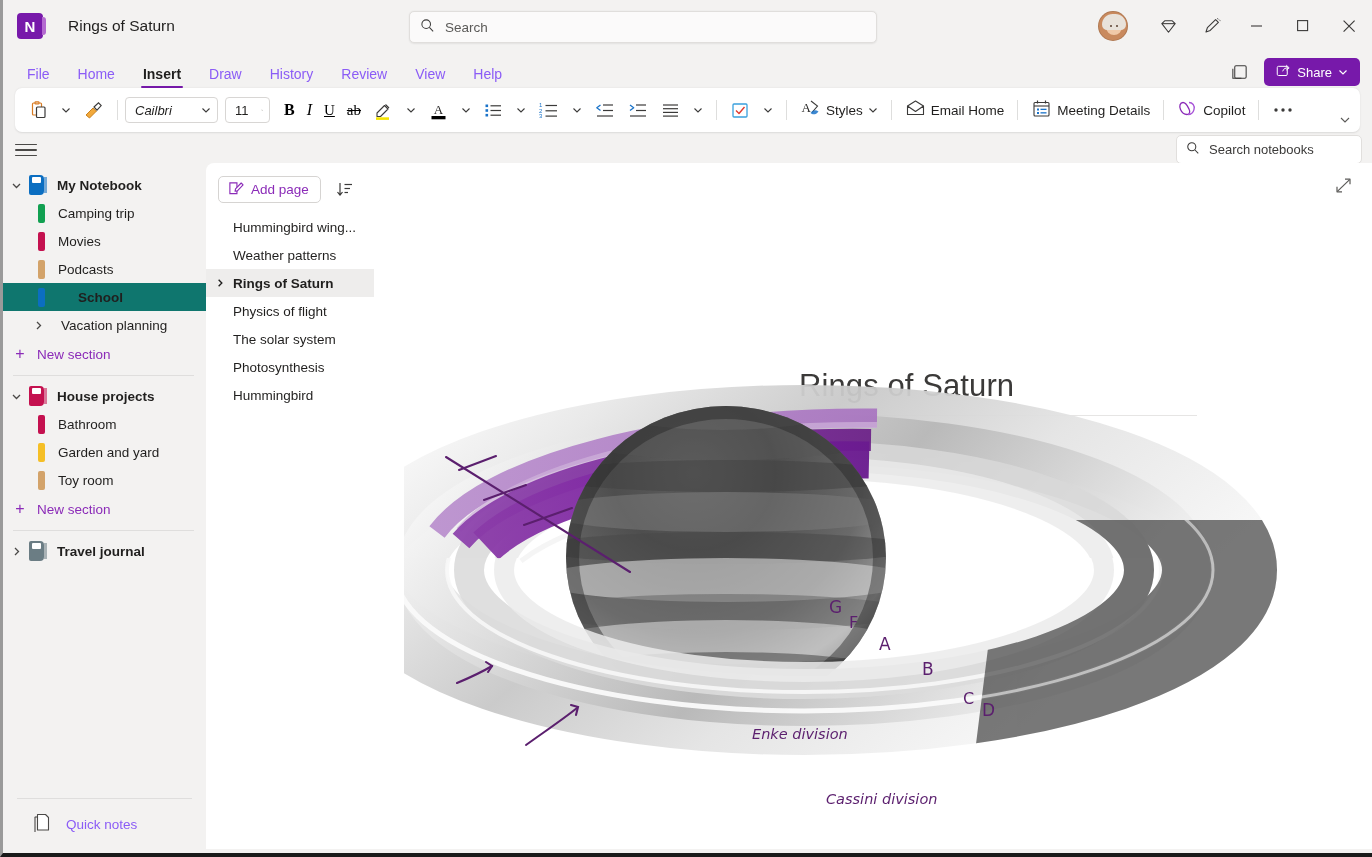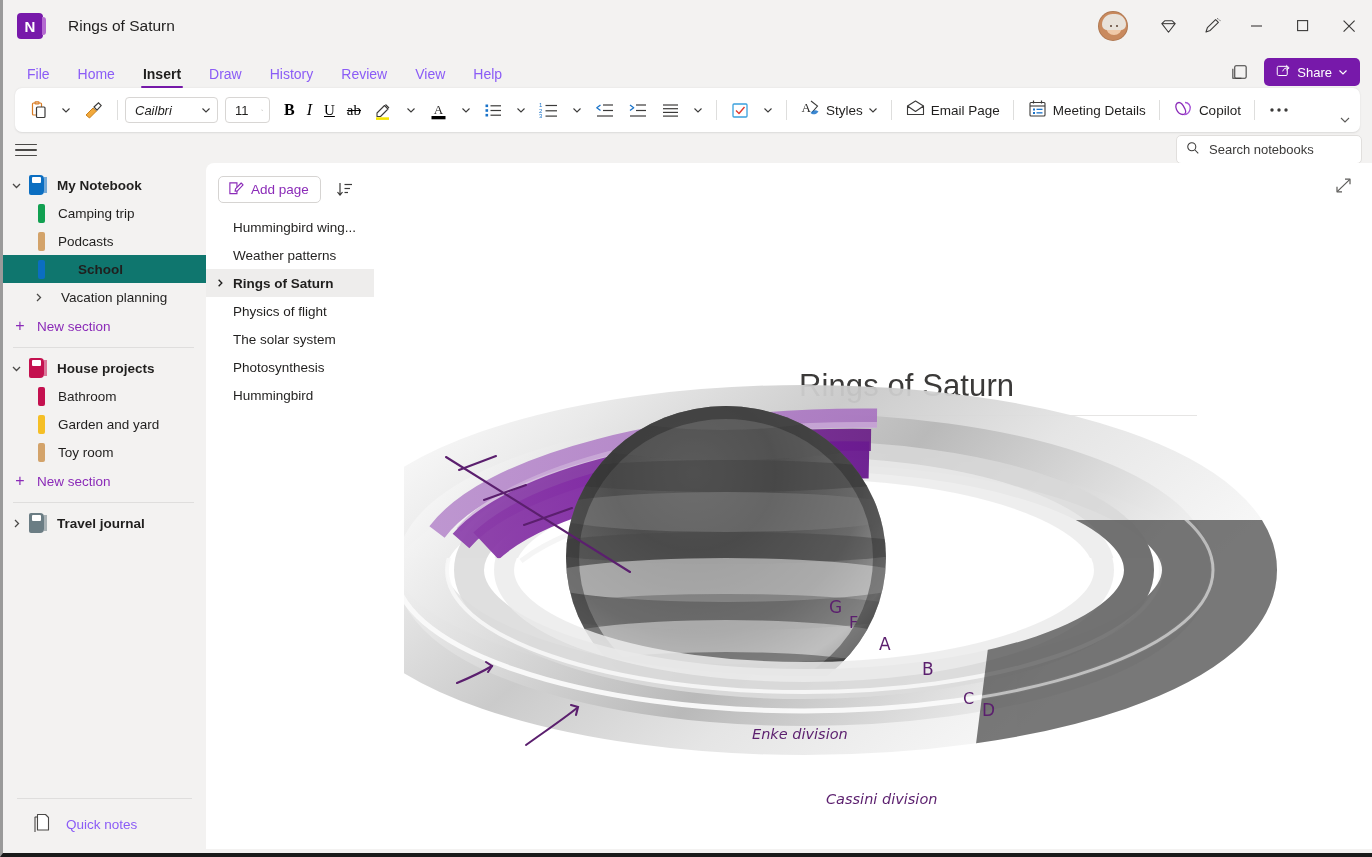--- a/index.html
+++ b/index.html
@@ -198,20 +198,31 @@
 </style>
 </head>
 <body>
 
 <div class="app">
 
   <div class="titlebar">
     <div class="onenote-logo">N</div>
     <div class="doc-title">Rings of Saturn</div>
 
+    <div class="search-wrap">
+      <div class="search-box">
+        <span>
+          <svg width="15" height="15" viewBox="0 0 16 16">
+              <circle cx="6.6" cy="6.6" r="4.6" fill="none" stroke="#3b3a39" stroke-width="1.1"></circle>
+              <line x1="10" y1="10" x2="14" y2="14.2" stroke="#3b3a39" stroke-width="1.1"></line>
+            </svg>
+        </span>
+        <input type="text" placeholder="Search" style="">
+      </div>
+    </div>
 
     <div class="tb-right">
       <div class="avatar">
         <div class="face"></div>
           <div class="hair"></div>
         <div class="eye" style="left:11px"></div>
           <div class="eye" style="left:17px"></div>
       </div>
       <div class="tb-icon">
         <svg width="19" height="19" viewBox="0 0 20 20">
@@ -440,21 +451,21 @@
 
     <div class="sep"></div>
 
     <div class="rb">
       <span>
         <svg width="21" height="21" viewBox="0 0 21 21">
           <path d="M2.5 8 L10.5 13.5 L18.5 8 L18.5 16.5 L2.5 16.5 Z" fill="none" stroke="#3b3a39" stroke-width="1.1" stroke-linejoin="round"></path>
           <path d="M2.5 8 L10.5 3 L18.5 8" fill="none" stroke="#3b3a39" stroke-width="1.1" stroke-linejoin="round"></path>
         </svg>
       </span>
-      <span class="rb-label">Email Page</span>
+      <span class="rb-label">Email Home</span>
     </div>
 
     <div class="sep"></div>
 
     <div class="rb">
       <span>
         <svg width="21" height="21" viewBox="0 0 21 21">
           <rect x="3" y="4.5" width="15" height="13.5" rx="1" fill="none" stroke="#3b3a39" stroke-width="1.1"></rect>
           <line x1="3" y1="8" x2="18" y2="8" stroke="#3b3a39" stroke-width="1.1"></line>
           <line x1="6.5" y1="2.5" x2="6.5" y2="5.5" stroke="#3b3a39" stroke-width="1.2"></line>
@@ -527,20 +538,24 @@
         </span>
         <span class="nb-book" style="background:#0b6ec1">
             <span class="pg"></span>
           </span>
         <span class="nb-label">My Notebook</span>
       </div>
 
       <div class="nb-row sec-indent">
         <span class="nb-sec-color" style="background:#11a051"></span>
         <span class="nb-label">Camping trip</span>
+      </div>
+      <div class="nb-row sec-indent">
+        <span class="nb-sec-color" style="background:#c4114f"></span>
+        <span class="nb-label">Movies</span>
       </div>
       <div class="nb-row sec-indent">
         <span class="nb-sec-color" style="background:#d3a36a"></span>
         <span class="nb-label">Podcasts</span>
       </div>
       <div class="nb-row sec-indent selected">
         <span class="nb-sec-color" style="background:#0b6ec1"></span>
         <span class="nb-label">School</span>
       </div>
       <div class="nb-row" style="padding-left:26px">

